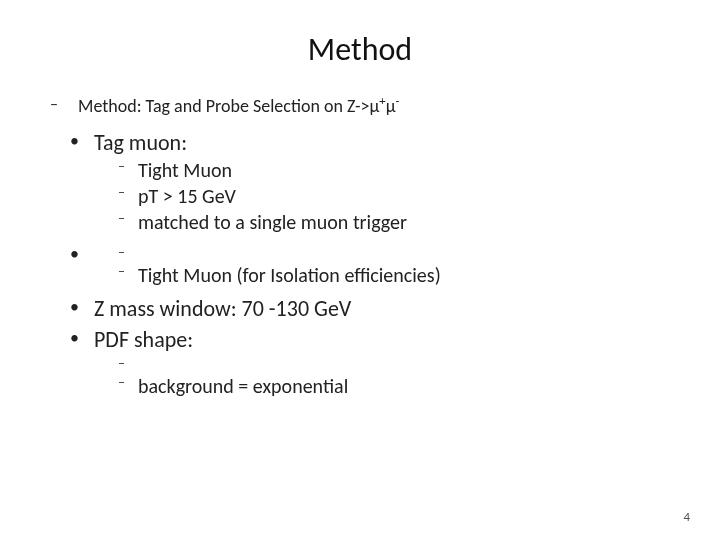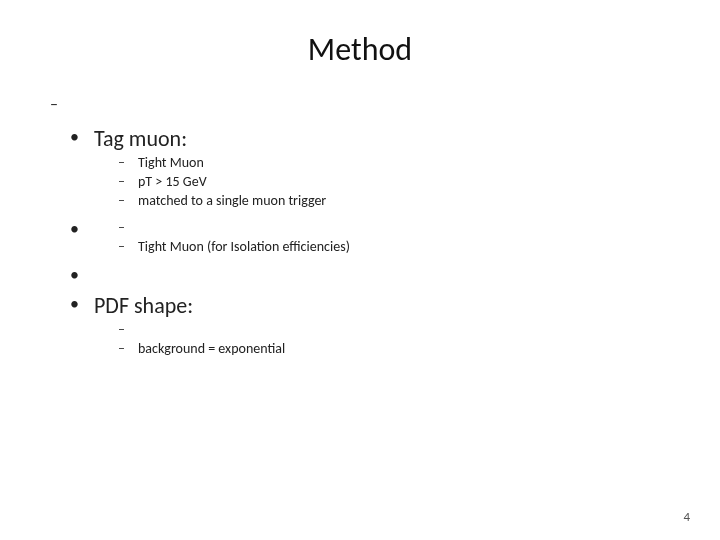--- a/index.html
+++ b/index.html
@@ -95,21 +95,21 @@
       margin-bottom: 2px;
     }
 
     .sub-dash {
       font-size: 14px;
       min-width: 14px;
       color: #333;
     }
 
     .sub-text {
-      font-size: 14px;
+      font-size: 20px;
       color: #222;
     }
 
     .page-number {
       position: absolute;
       bottom: 16px;
       right: 30px;
       font-size: 13px;
       color: #555;
     }
@@ -122,20 +122,23 @@
 <body>
 
 <div class="slide">
 
   <h1 class="title">Method</h1>
 
   <div class="content">
 
     <div class="top-level-item">
       <span class="dash-prefix">–</span>
+      <span class="top-level-text">
+        Method: Tag and Probe Selection on Z-&gt;μ<sup>+</sup>μ<sup>-</sup>
+      </span>
     </div>
 
     <div class="bullet-section">
 
       <div class="bullet-item">
         <span class="bullet-dot">•</span>
         <div>
           <span class="bullet-label">Tag muon:</span>
           <div class="sub-items">
             <div class="sub-item">
@@ -164,20 +167,23 @@
             <div class="sub-item">
               <span class="sub-dash">–</span>
               <span class="sub-text">Tight Muon (for Isolation efficiencies)</span>
             </div>
           </div>
         </div>
       </div>
 
       <div class="bullet-item">
         <span class="bullet-dot">•</span>
+        <div>
+          <span class="bullet-label">Z mass window: 70 -130 GeV</span>
+        </div>
       </div>
 
       <div class="bullet-item">
         <span class="bullet-dot">•</span>
         <div>
           <span class="bullet-label">PDF shape:</span>
           <div class="sub-items">
             <div class="sub-item">
               <span class="sub-dash">–</span>
             </div>

